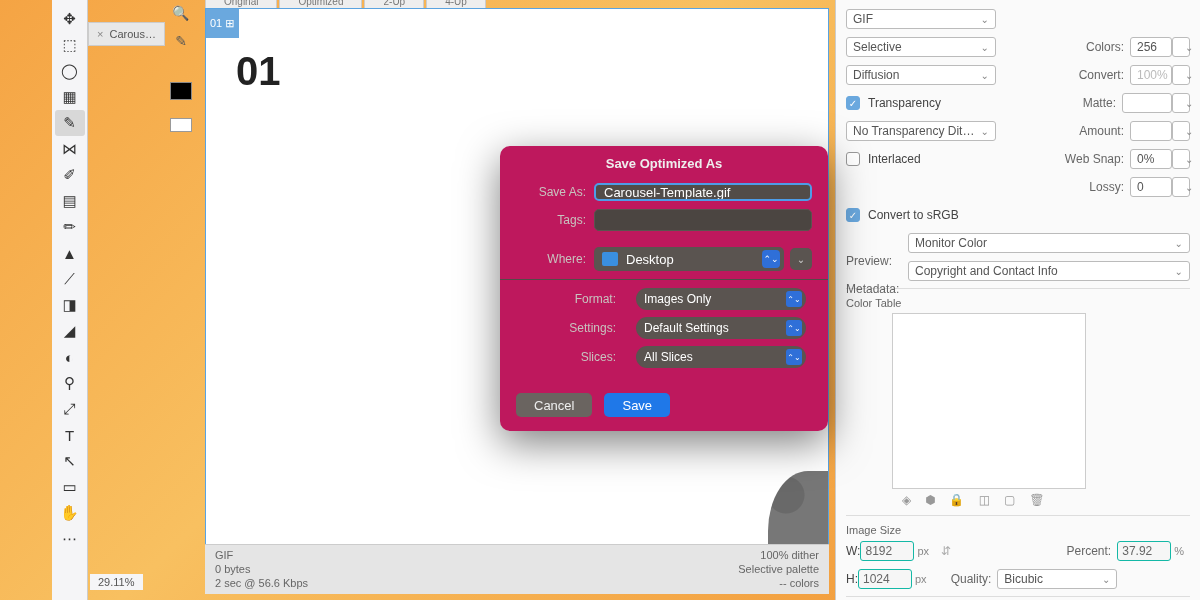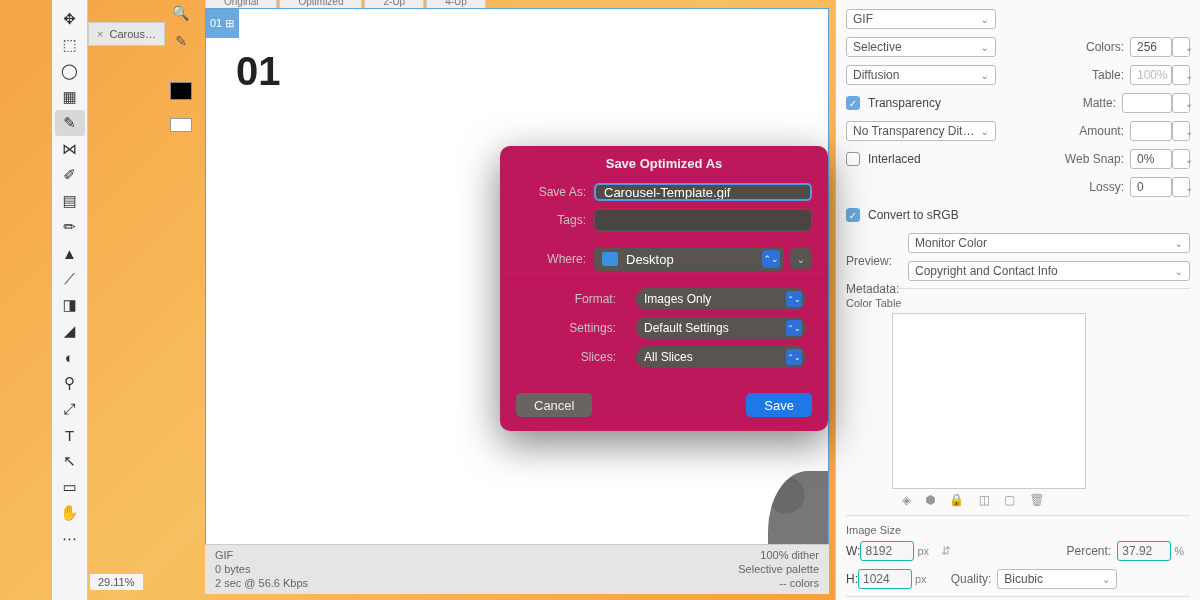--- a/index.html
+++ b/index.html
@@ -57,21 +57,21 @@
 .dtags { flex:1; background:#4b4541; border:1px solid #5a544f; border-radius:5px; height:22px; }
 .dsel { flex:1; background:#5a5450; border-radius:5px; height:24px; display:flex; align-items:center; padding:0 8px; color:#fff; font-size:13px; position:relative; }
 .dsel .folder { width:16px; height:14px; background:#3a8fe0; border-radius:2px; margin-right:8px; }
 .dsel .dd { position:absolute; right:4px; width:18px; height:18px; background:#2f6fd8; border-radius:4px; display:flex; align-items:center; justify-content:center; font-size:9px; color:#fff; }
 .expand { width:22px; height:22px; background:#5a5450; border-radius:5px; margin-left:6px; display:flex; align-items:center; justify-content:center; color:#ccc; font-size:10px;}
 .dlg hr { border:none; border-top:1px solid #524c48; margin:8px -16px; }
 .drow2 { display:flex; align-items:center; margin-bottom:7px; }
 .drow2 .dlab { width:100px; text-align:right; margin-right:20px; color:#c8c3bf; }
 .dsel2 { flex:1; background:#5a5450; border-radius:11px; height:22px; display:flex; align-items:center; padding:0 8px; color:#fff; font-size:12px; position:relative; max-width:170px;}
 .dsel2 .dd { position:absolute; right:4px; width:16px; height:16px; background:#2f6fd8; border-radius:3px; display:flex; align-items:center; justify-content:center; font-size:8px; color:#fff;}
-.dlg-foot { display:flex; justify-content:space-between; gap:22px; padding:6px 16px 14px; }
+.dlg-foot { display:flex; justify-content:flex-start; gap:12px; padding:6px 16px 14px; }
 .btn { height:24px; padding:0 18px; border-radius:5px; font-size:13px; display:flex; align-items:center; cursor:pointer; }
 .btn.cancel { background:#6a6460; color:#eee; }
 .btn.save { background:#1f78e8; color:#fff; }
 
 
 .toptabs { position:absolute; left:205px; top:-6px; height:14px; display:flex; gap:2px; }
 .toptabs .tt { background:#eee; border:1px solid #ccc; border-bottom:none; font-size:10px; color:#777; padding:1px 18px; }
 </style>
 </head>
 <body>
@@ -158,21 +158,21 @@
       </div>
     <div class="rsel" style="width:18px">
         <span class="chev">⌄</span>
       </div>
   </div>
   <div class="rrow">
     <div class="rsel wide">
         <span>Diffusion</span>
         <span class="chev">⌄</span>
       </div>
-    <label>Table:</label>
+    <label>Convert:</label>
     <div class="rsel sm" style="color:#bbb">
         <span>100%</span>
       </div>
     <div class="rsel" style="width:18px">
         <span class="chev">⌄</span>
       </div>
   </div>
   <div class="rrow">
     <span class="chk on">✓</span>
     <span>Transparency</span>

